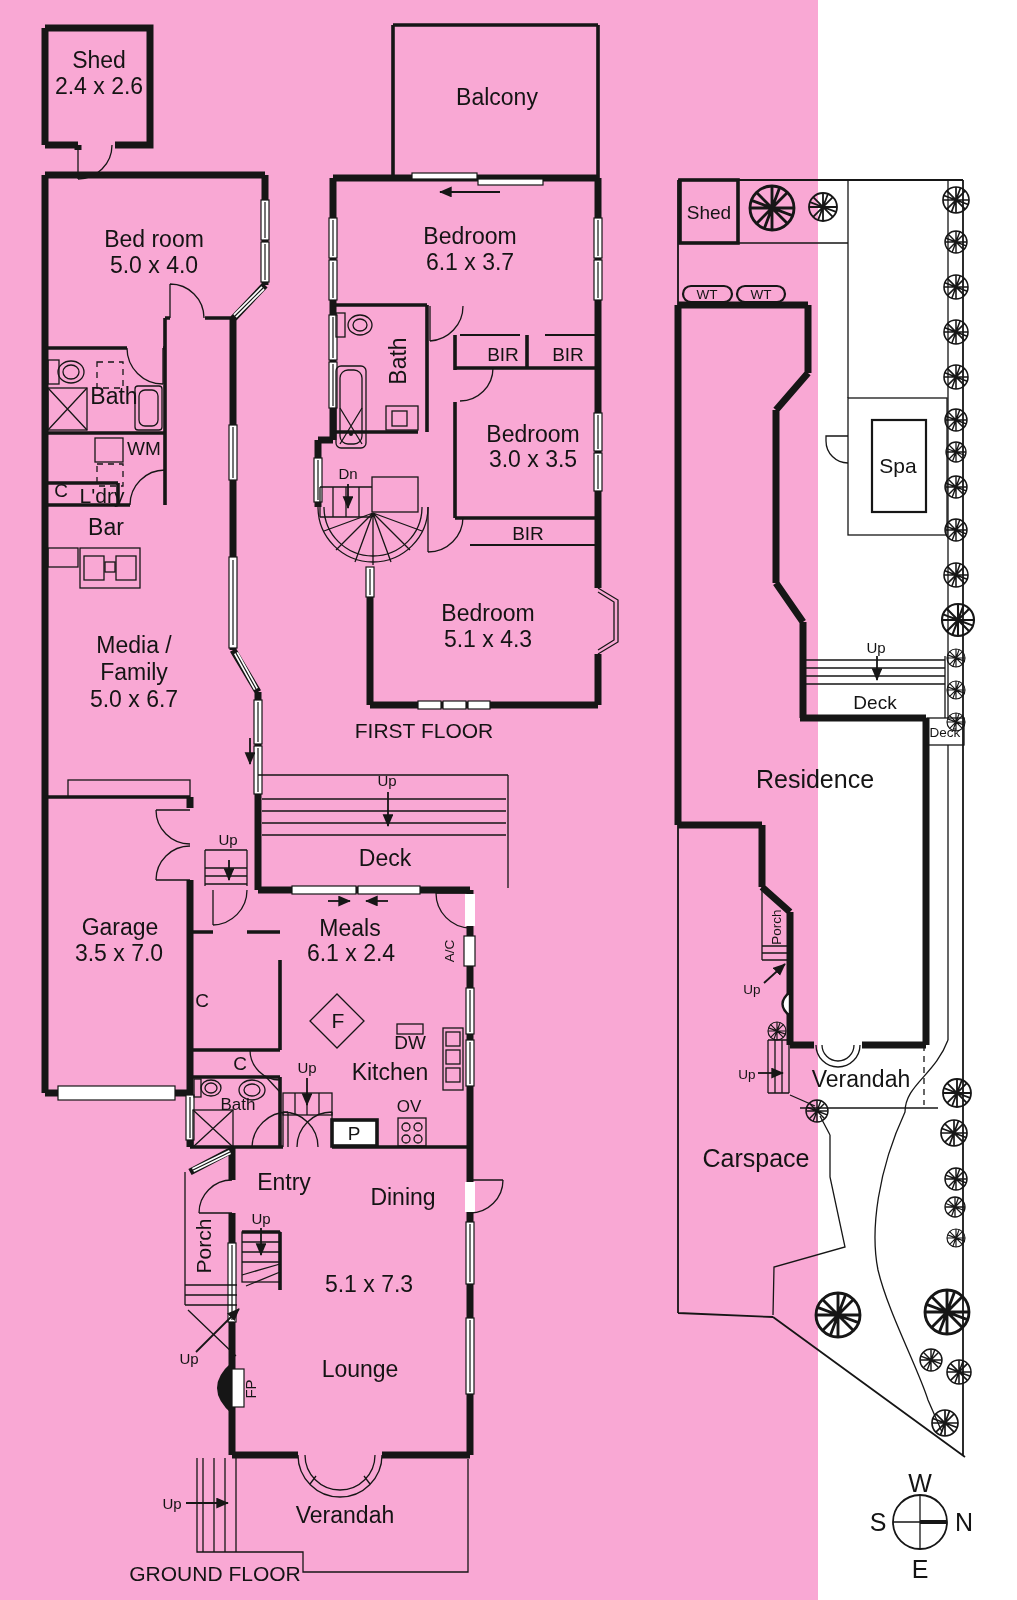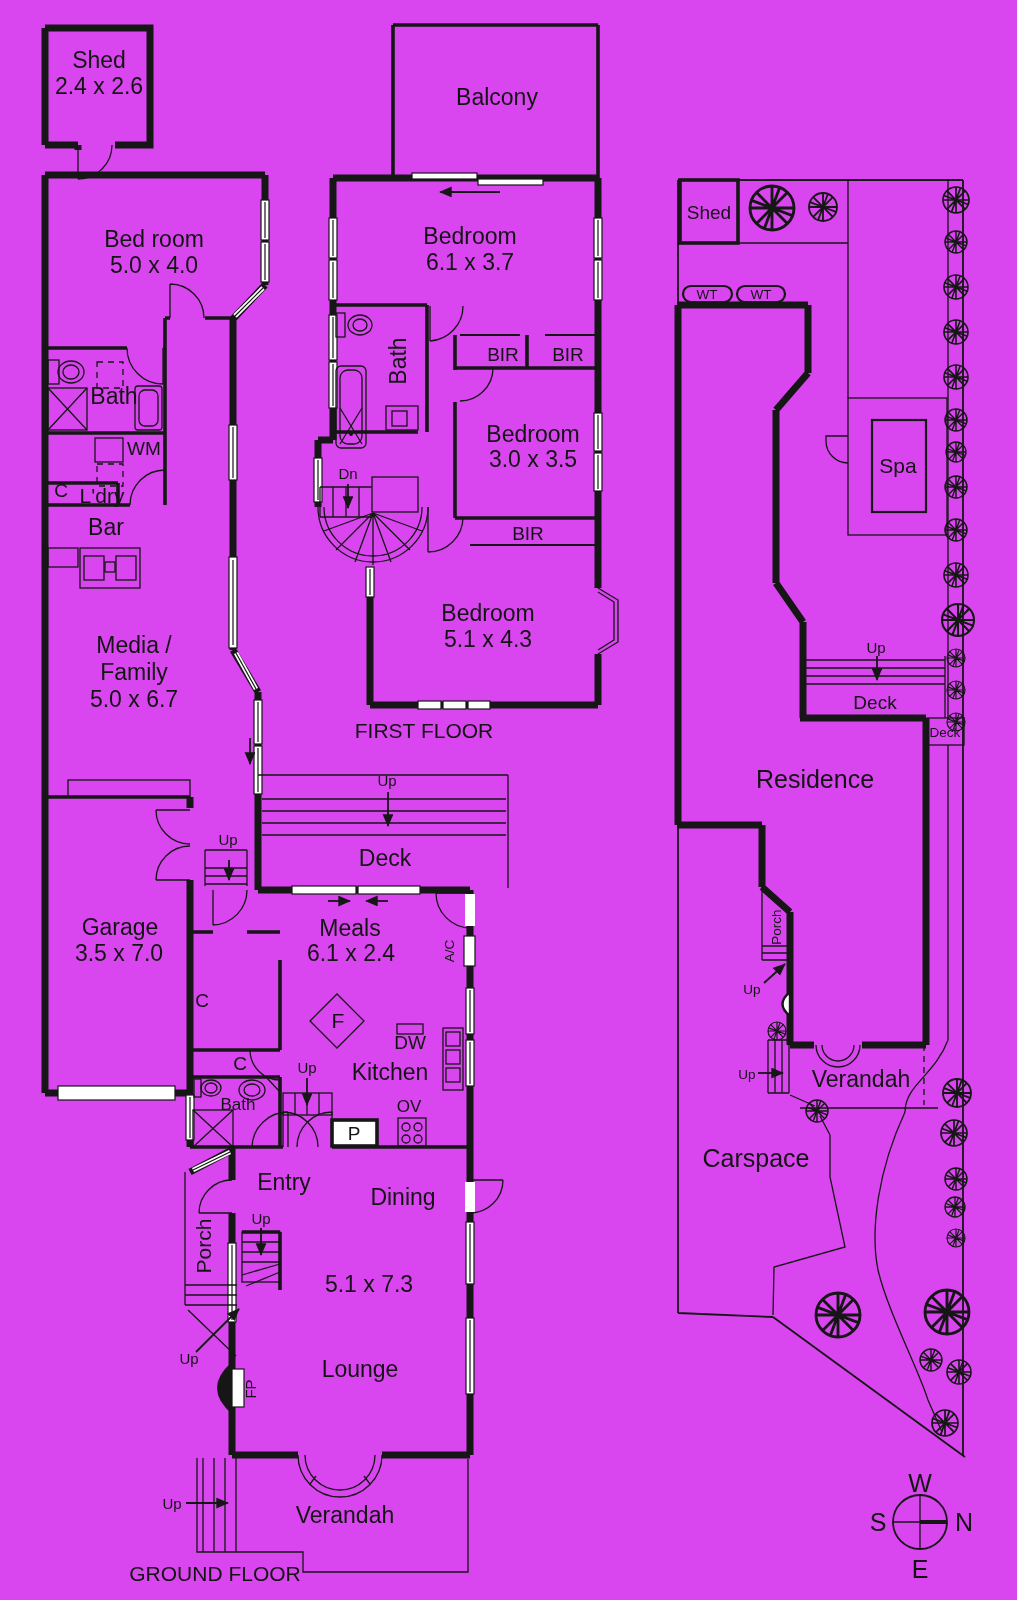--- a/index.html
+++ b/index.html
@@ -1,16 +1,16 @@
 <!DOCTYPE html>
 <html><head>
 <meta charset="utf-8">
 <style>
   html,body{margin:0;padding:0;background:#fff;}
-  .stage{width:1017px;height:1600px;background:#d946ef;position:relative;}
+  .stage{width:818px;height:1600px;background:#f9a8d4;position:relative;}
   svg{display:block;}
   .w7{stroke:#161616;stroke-width:7;fill:none;stroke-linecap:butt;}
   .w4{stroke:#161616;stroke-width:3.6;fill:none;}
   .w2{stroke:#161616;stroke-width:2.2;fill:none;}
   .tn{stroke:#161616;stroke-width:1.3;fill:none;}
   .tn2{stroke:#161616;stroke-width:1.8;fill:none;}
   .dash{stroke-dasharray:6 5;}
   .winr{fill:#fff;stroke:#161616;stroke-width:1.2;}
   .wino{stroke:#fff;stroke-width:4.6;fill:none;}
   .winl{stroke:#161616;stroke-width:1.2;fill:none;}

